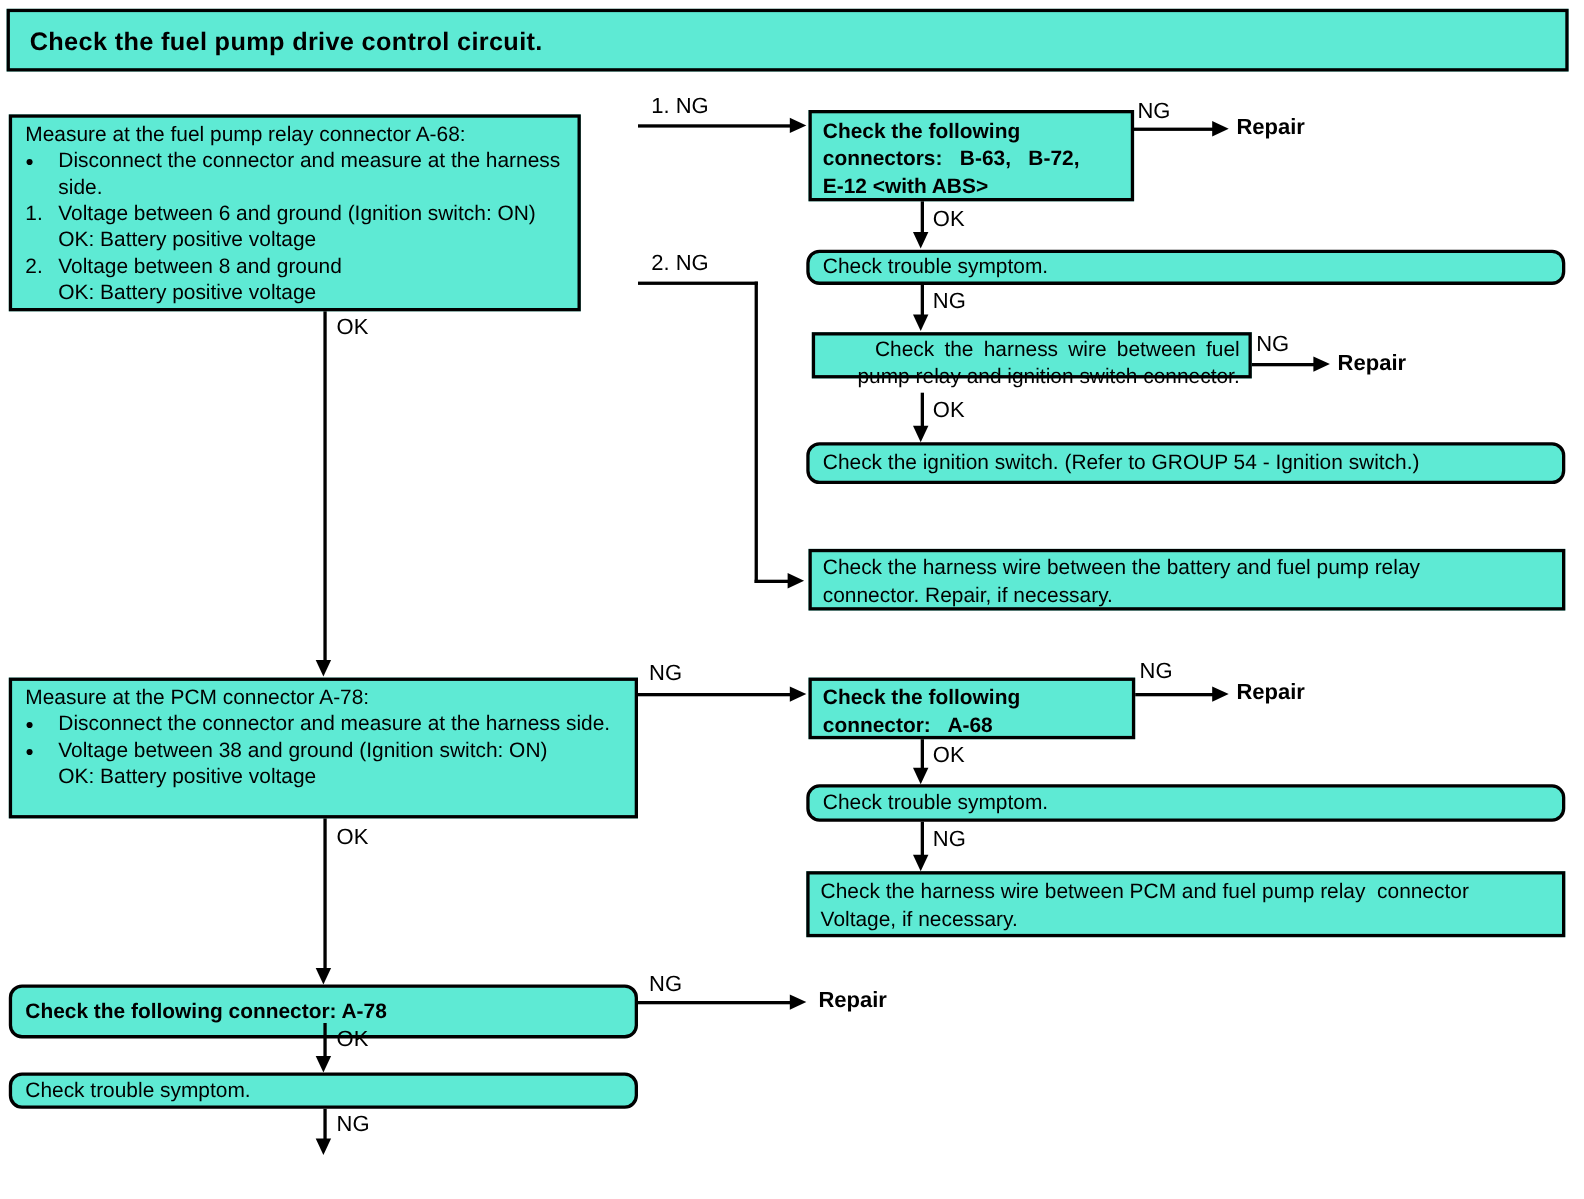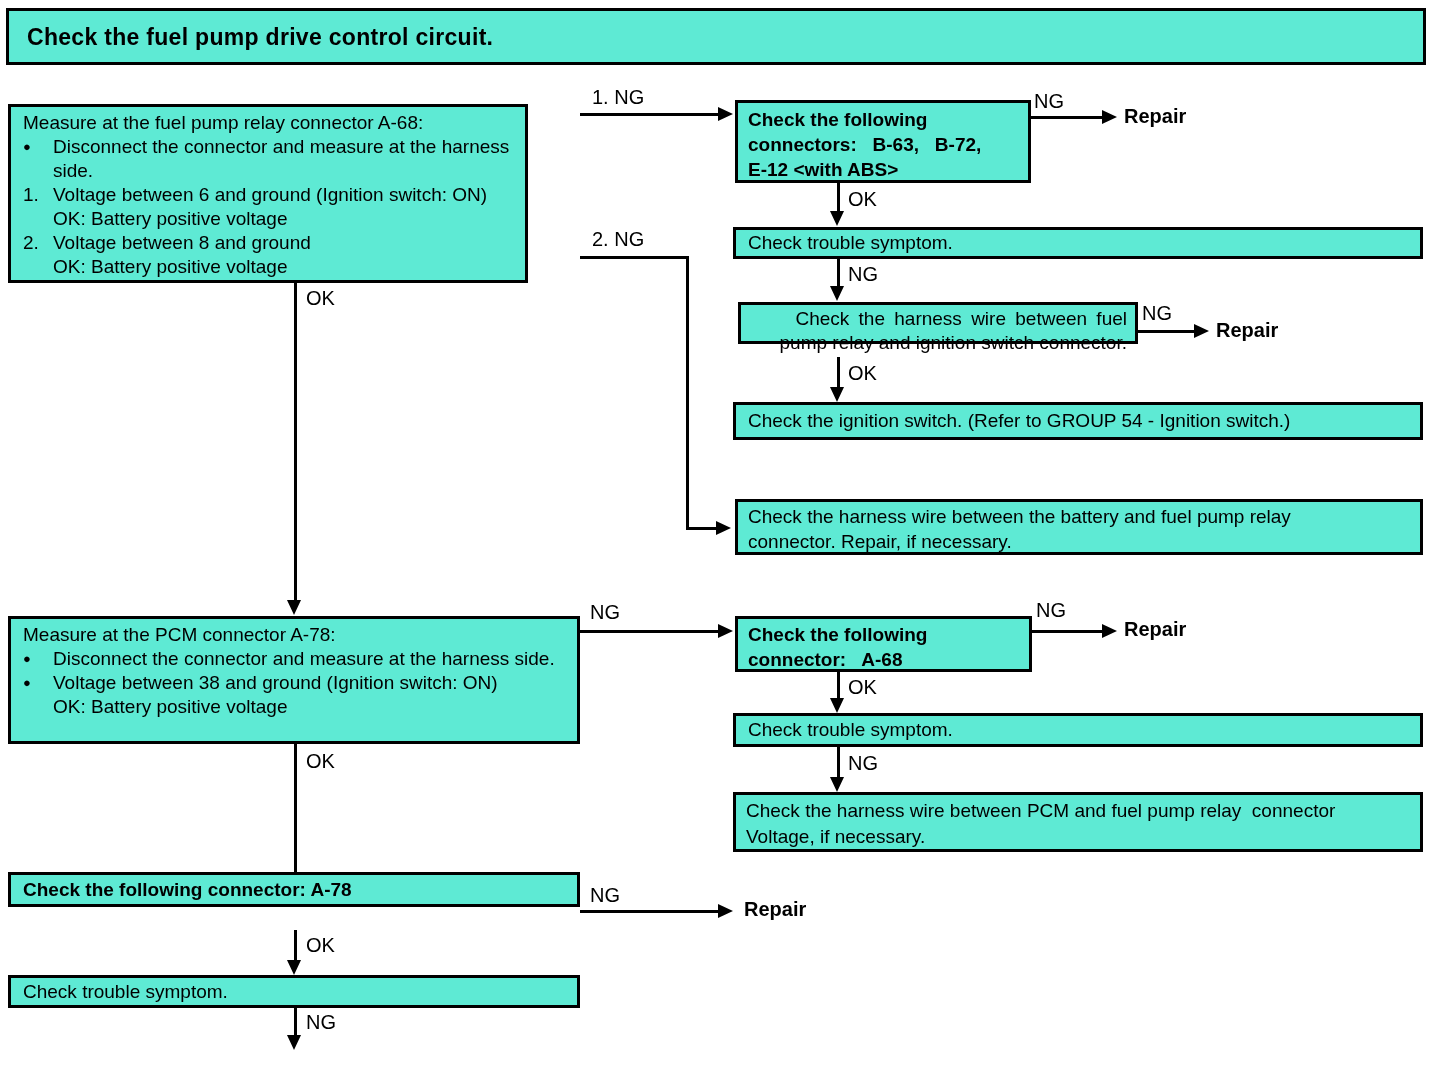--- a/index.html
+++ b/index.html
@@ -2,21 +2,21 @@
 <html><head>
 <meta charset="utf-8">
 <style>
   html,body{margin:0;padding:0;background:#ffffff;}
   .page{position:relative;width:1440px;height:1090px;background:#fff;color:#000;
         font-family:"Liberation Sans","DejaVu Sans",sans-serif;overflow:hidden;}
   .box{position:absolute;border:3px solid #000;background:#5eead4;box-sizing:border-box;
        font-size:19px;line-height:24px;}
   .title-box{border-width:3px;display:flex;align-items:center;padding-left:18px;
        font-size:23px;font-weight:700;letter-spacing:.3px;}
-  .oneline{display:flex;align-items:center;padding-left:12px;}
+  .oneline{display:flex;align-items:center;padding-left:12px;border-radius:12px;}
   .boldbox{font-weight:700;}
   .multi{padding:4px 10px 0 12px;}
   .ln{display:flex;}
   .mk{flex:0 0 30px;}
   .tx{flex:1 1 auto;}
   .okp{font-weight:400;}
   .pre{white-space:pre;}
   .lbl{position:absolute;font-size:20px;line-height:22px;}
   .lbl.b{font-weight:700;}
   .hl{position:absolute;height:3px;background:#000;}
@@ -164,21 +164,21 @@
 
   <div class="box" style="left:733px;top:792px;width:690px;height:60px;padding:3px 10px;line-height:26px;">
     <div class="pre">Check the harness wire between PCM and fuel pump relay  connector</div>
     <div>Voltage, if necessary.</div>
   </div>
 
   <div class="vl" style="left:294px;top:744px;height:137px;"></div>
   <div class="lbl" style="left:306px;top:750px;">OK</div>
   <div class="ad" style="left:287px;top:880px;"></div>
 
-  <div class="box oneline boldbox" style="left:8px;top:872px;width:572px;height:35px;">
+  <div class="box oneline boldbox" style="left:8px;top:895px;width:572px;height:49px;">
     <span>Check the following connector: A-78</span>
   </div>
 
   <div class="lbl" style="left:590px;top:884px;">NG</div>
   <div class="hl" style="left:580px;top:910px;width:140px;"></div>
   <div class="ar" style="left:718px;top:904px;"></div>
   <div class="lbl b" style="left:744px;top:898px;">Repair</div>
 
   <div class="vl" style="left:294px;top:930px;height:32px;"></div>
   <div class="lbl" style="left:306px;top:934px;">OK</div>

